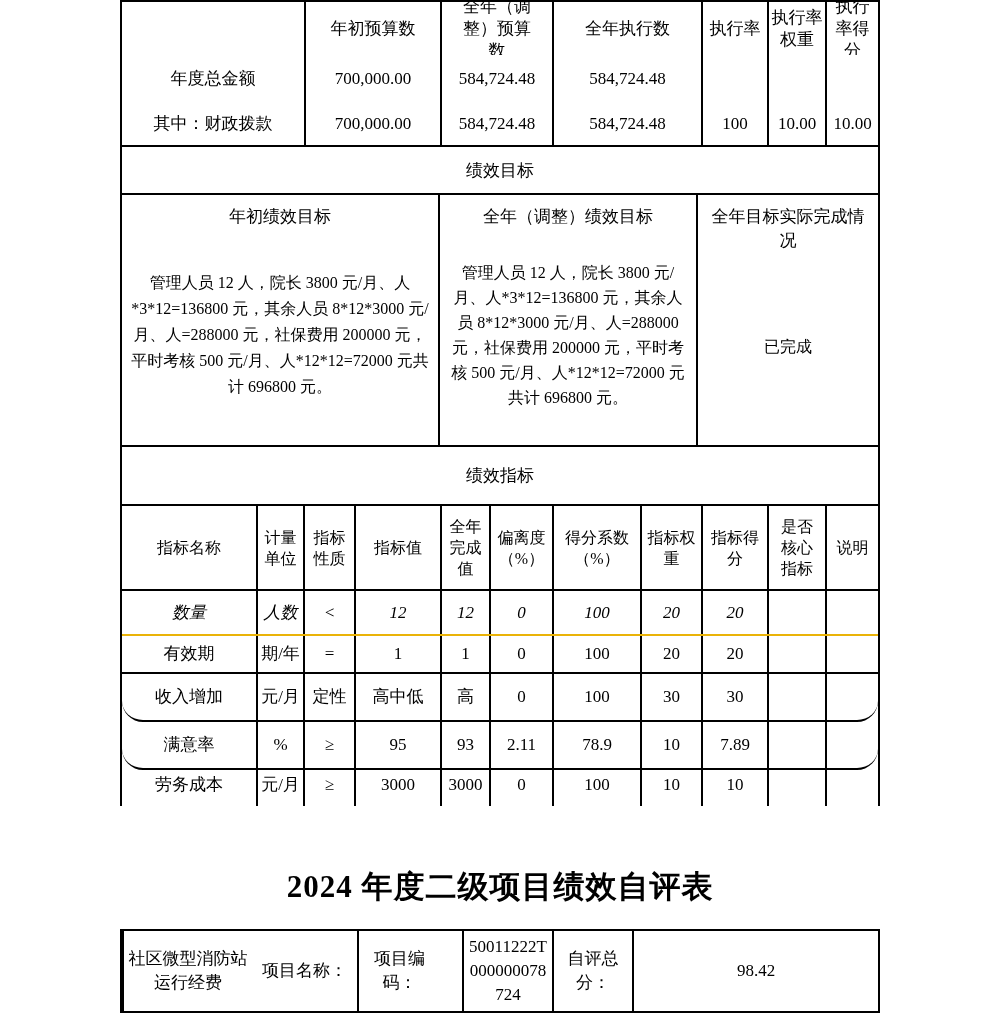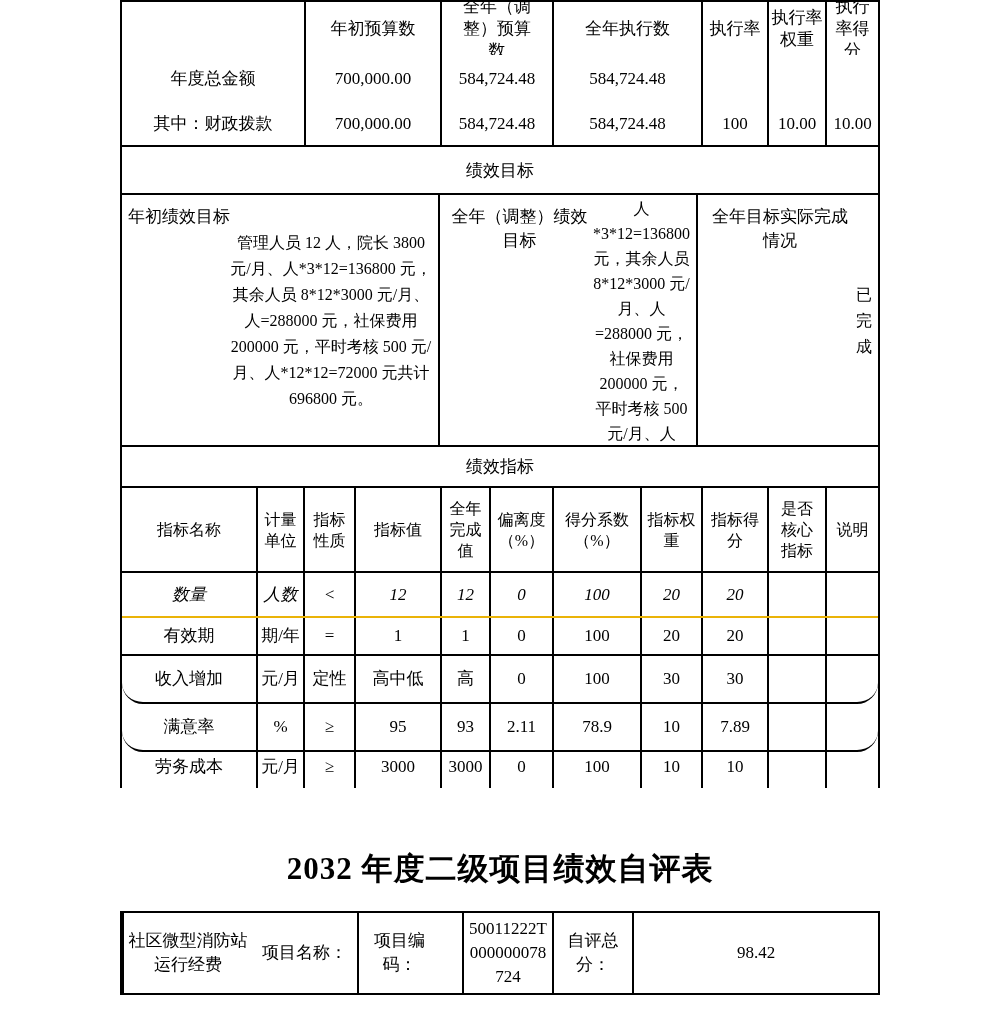--- a/index.html
+++ b/index.html
@@ -39,24 +39,24 @@
   .hdr-narrow { padding: 0 14px; }
   .banner {
     height: 50px;
     border-top: 2px solid #000;
     border-bottom: 2px solid #000;
     display: flex;
     align-items: center;
     justify-content: center;
     font-size: 17px;
   }
-  .banner.b2 { height: 43px; }
+  .banner.b2 { height: 61px; }
   
   .goals { grid-template-columns: 316px 258px 182px; height: 250px; }
-  .goal-cell { display: flex; flex-direction: row; padding: 6px 6px 4px; overflow: hidden; }
+  .goal-cell { display: flex; flex-direction: column; padding: 6px 6px 4px; overflow: hidden; }
   .goal-head {
     text-align: center;
     font-size: 17px;
     line-height: 24px;
     padding-top: 4px;
   }
   .goal-cell.right .goal-head { padding-left: 6px; padding-right: 6px; }
   .goal-body {
     flex: 1;
     display: flex;
@@ -232,21 +232,21 @@
       <div class="cell bl">0</div>
       <div class="cell bl">100</div>
       <div class="cell bl">10</div>
       <div class="cell bl">10</div>
       <div class="cell bl"></div>
       <div class="cell bl"></div>
     </div>
 
   </div>
 
-  <div class="title">2032 年度二级项目绩效自评表</div>
+  <div class="title">2024 年度二级项目绩效自评表</div>
 
   <div class="project">
     <div class="cell bl">社区微型消防站运行经费</div>
     <div class="cell">项目名称：</div>
     <div class="cell bl">项目编码：</div>
     <div class="cell bl code-cell">50011222T000000078724</div>
     <div class="cell bl">自评总分：</div>
     <div class="cell bl">98.42</div>
   </div>
 

